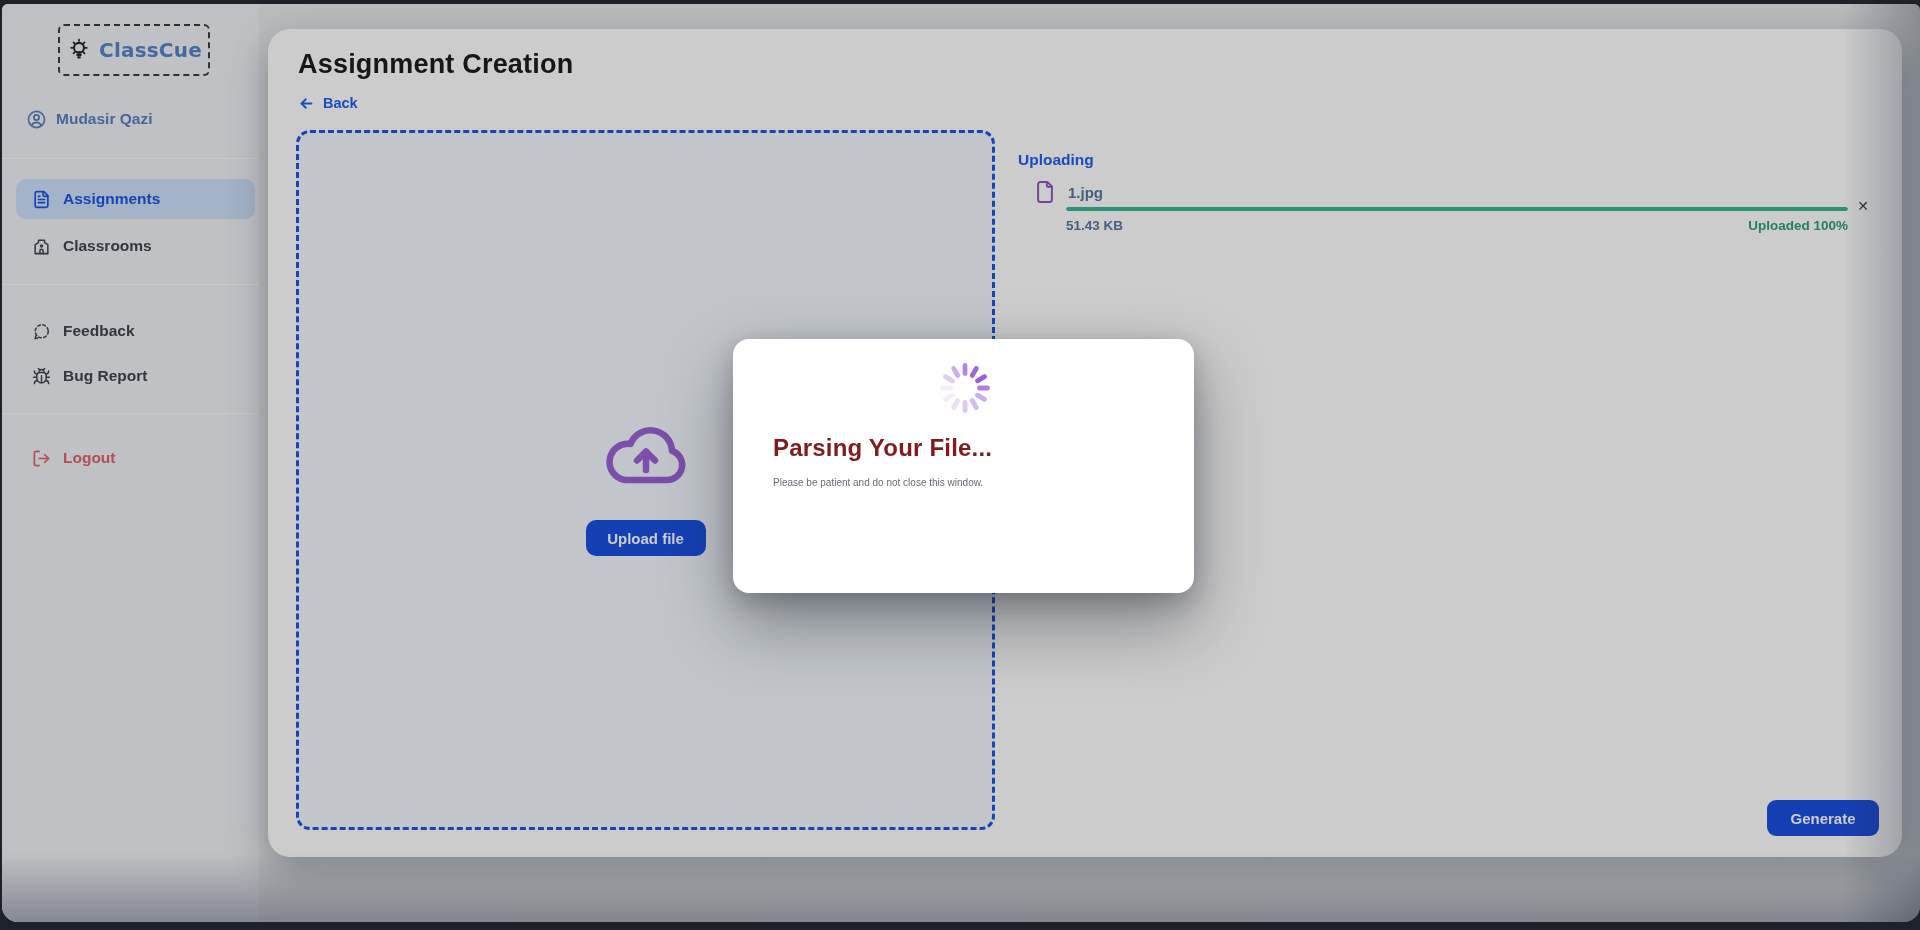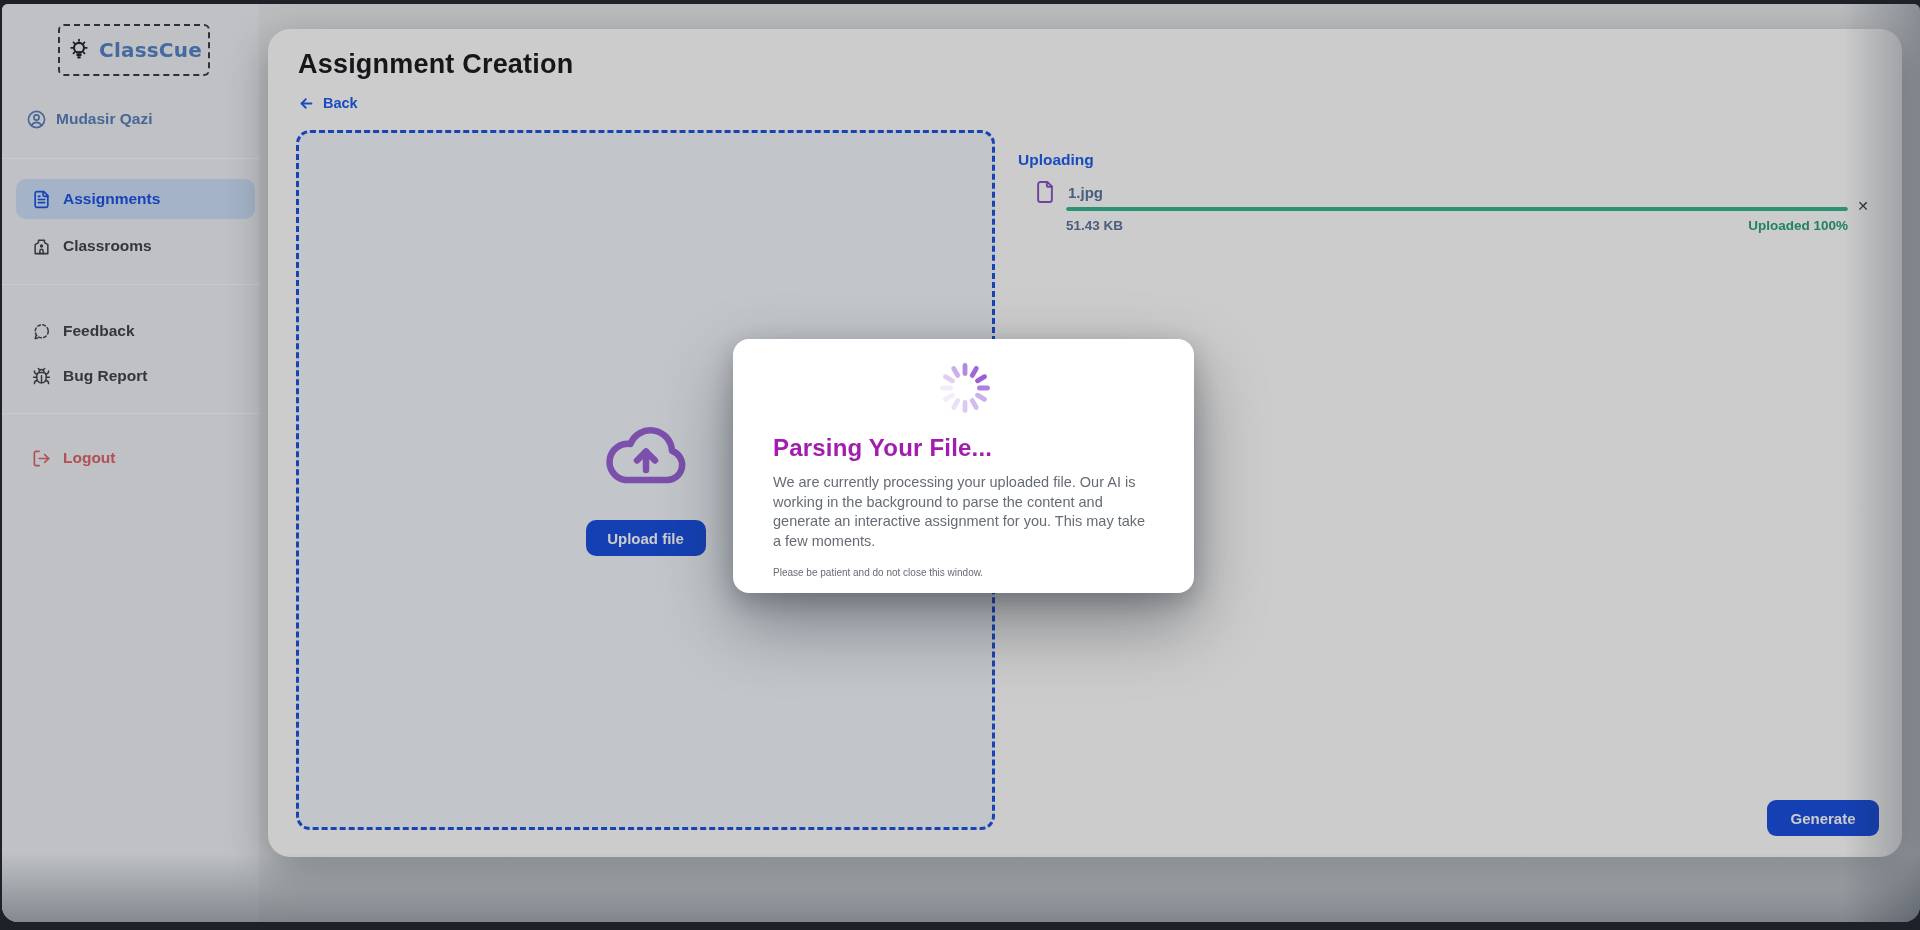--- a/index.html
+++ b/index.html
@@ -61,21 +61,21 @@
   .generate-btn { position:absolute; left:1499px; top:771px; width:112px; height:36px; border:none; border-radius:9px;
                   background:#1b50e0; color:#fff; font-family:inherit; font-weight:bold; font-size:15px; cursor:pointer; }
 
   
   .overlay { position:absolute; inset:0; background:rgba(0,0,0,.2); z-index:40; }
   .modal { position:absolute; left:733px; top:339px; width:461px; height:254px; z-index:50;
            background:#fff; border-radius:16px; padding:22px 38px 14px 40px;
            box-shadow:0 30px 70px rgba(15,20,30,.40), 0 8px 24px rgba(15,20,30,.22); }
   .spinner { display:block; margin:0 auto 18px auto; animation:spin 1s steps(12) infinite; }
   @keyframes spin { to { transform:rotate(360deg); } }
-  .modal-title { font-size:24px; line-height:30px; font-weight:bold; color:#a21caf; margin-bottom:10px; letter-spacing:.2px; }
+  .modal-title { font-size:24px; line-height:30px; font-weight:bold; color:#7f1d1d; margin-bottom:10px; letter-spacing:.2px; }
   .modal-body { font-size:14.5px; line-height:19.5px; color:#666c75; margin-bottom:12px; }
   .modal-note { font-size:10px; line-height:19.5px; color:#666c75; }
 
   svg { display:block; }
 </style>
 </head>
 <body>
 
 <div class="app">
 
@@ -229,15 +229,14 @@
     <rect x="-2.4" y="-25" width="4.8" height="13" rx="2.4" opacity="0.50" transform="rotate(120)"></rect>
     <rect x="-2.4" y="-25" width="4.8" height="13" rx="2.4" opacity="0.42" transform="rotate(150)"></rect>
     <rect x="-2.4" y="-25" width="4.8" height="13" rx="2.4" opacity="0.34" transform="rotate(180)"></rect>
     <rect x="-2.4" y="-25" width="4.8" height="13" rx="2.4" opacity="0.20" transform="rotate(210)"></rect>
     <rect x="-2.4" y="-25" width="4.8" height="13" rx="2.4" opacity="0.12" transform="rotate(240)"></rect>
     <rect x="-2.4" y="-25" width="4.8" height="13" rx="2.4" opacity="0.12" transform="rotate(270)"></rect>
     <rect x="-2.4" y="-25" width="4.8" height="13" rx="2.4" opacity="0.30" transform="rotate(300)"></rect>
     <rect x="-2.4" y="-25" width="4.8" height="13" rx="2.4" opacity="0.50" transform="rotate(330)"></rect>
   </svg>
   <h2 class="modal-title">Parsing Your File...</h2>
-  <p class="modal-body">We are currently processing your uploaded file. Our AI is working in the background to parse the content and generate an interactive assignment for you. This may take a few moments.</p>
   <p class="modal-note">Please be patient and do not close this window.</p>
 </div>
 
 </body></html>

